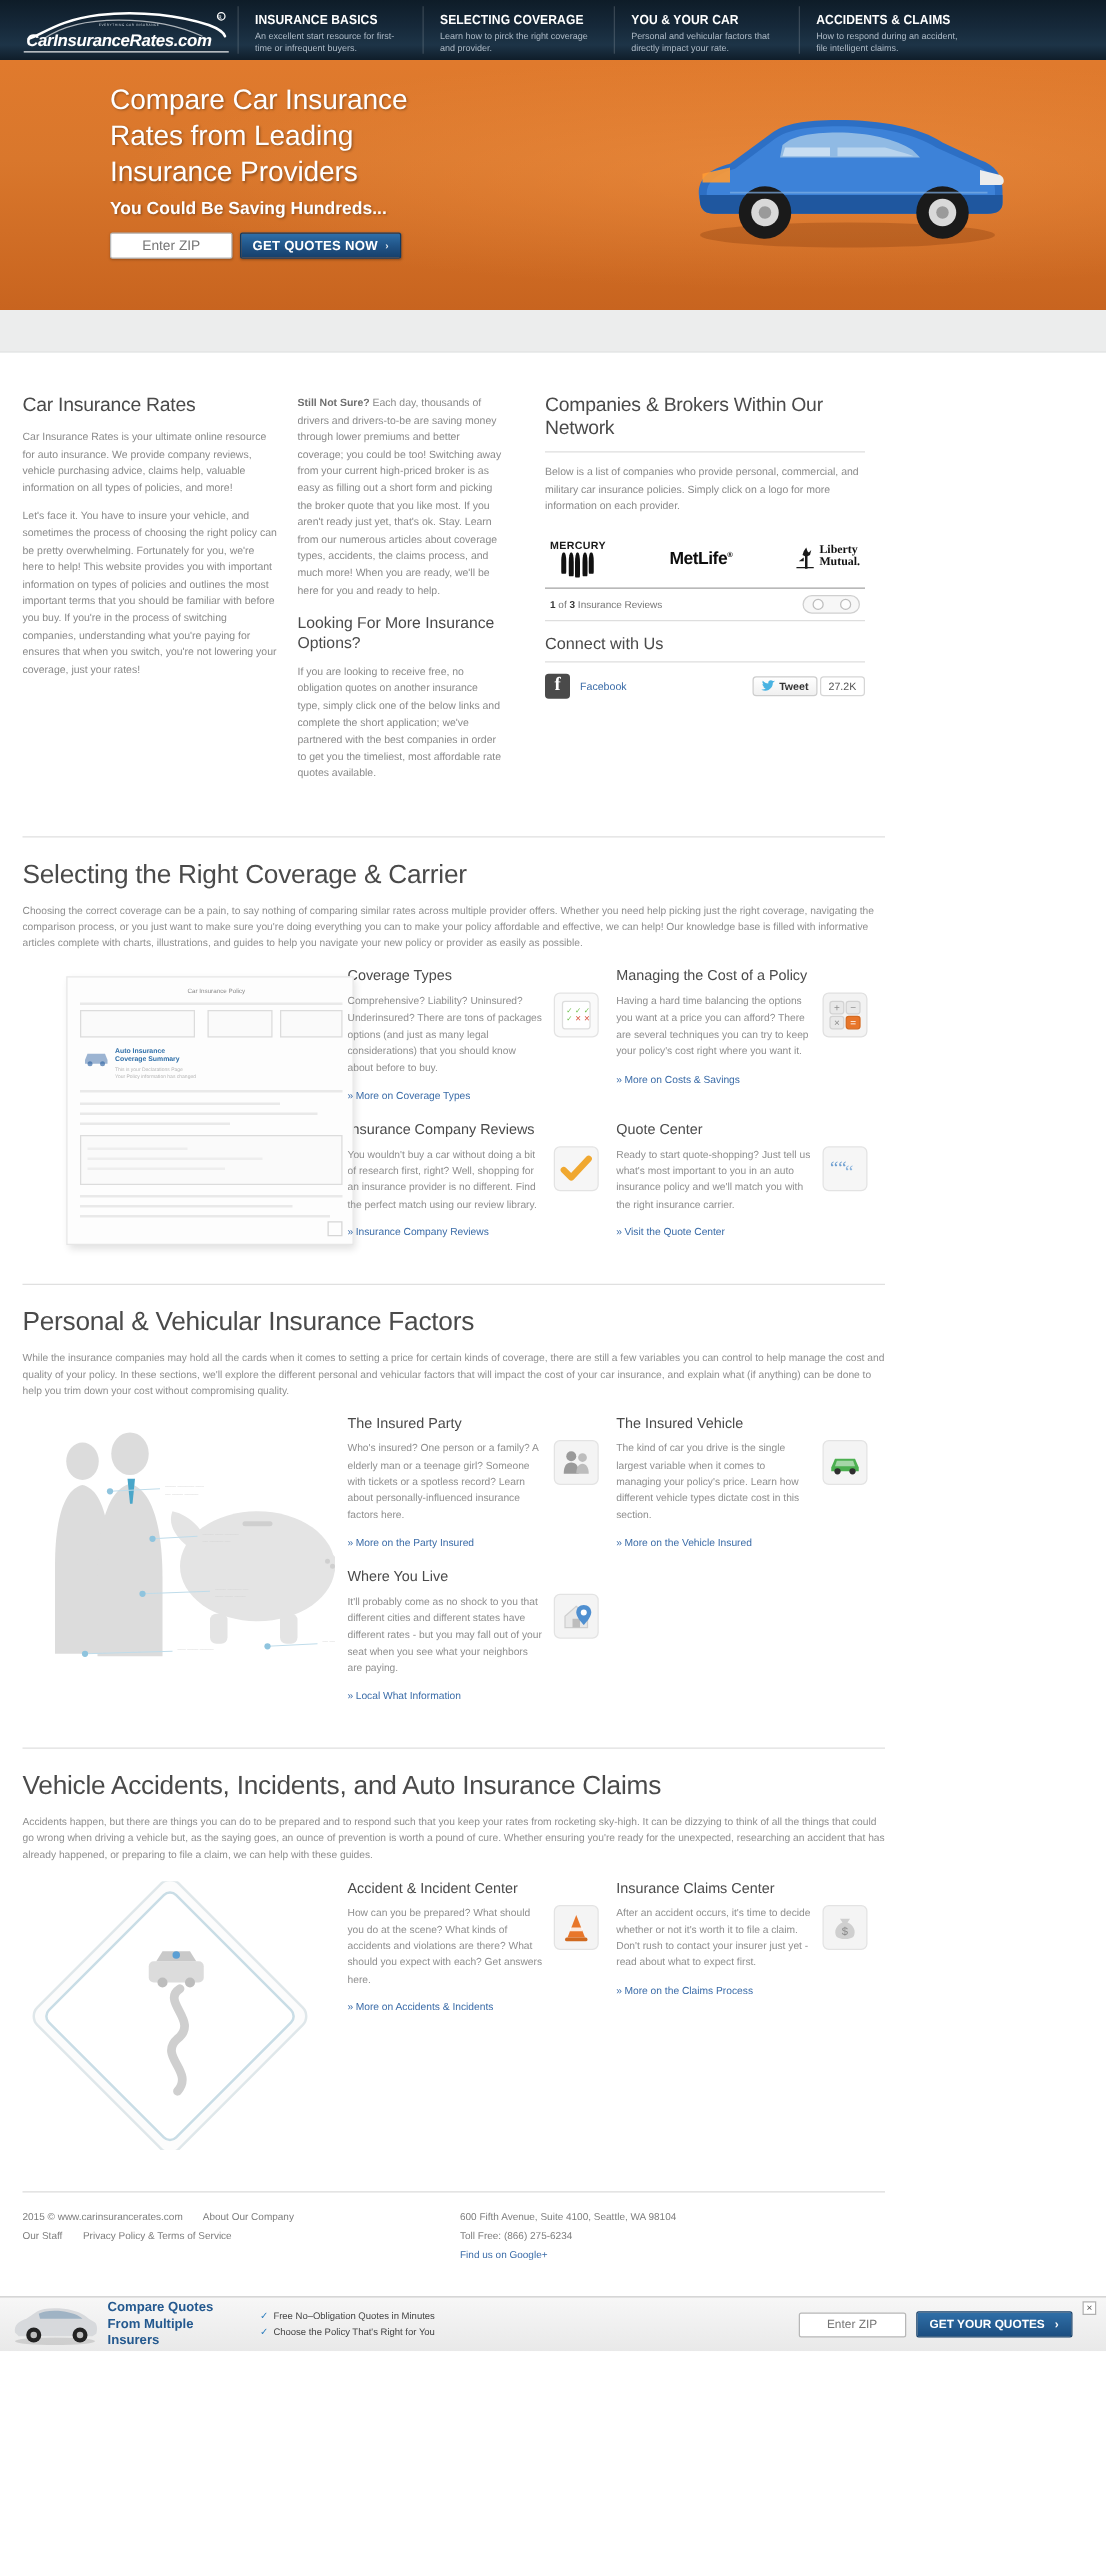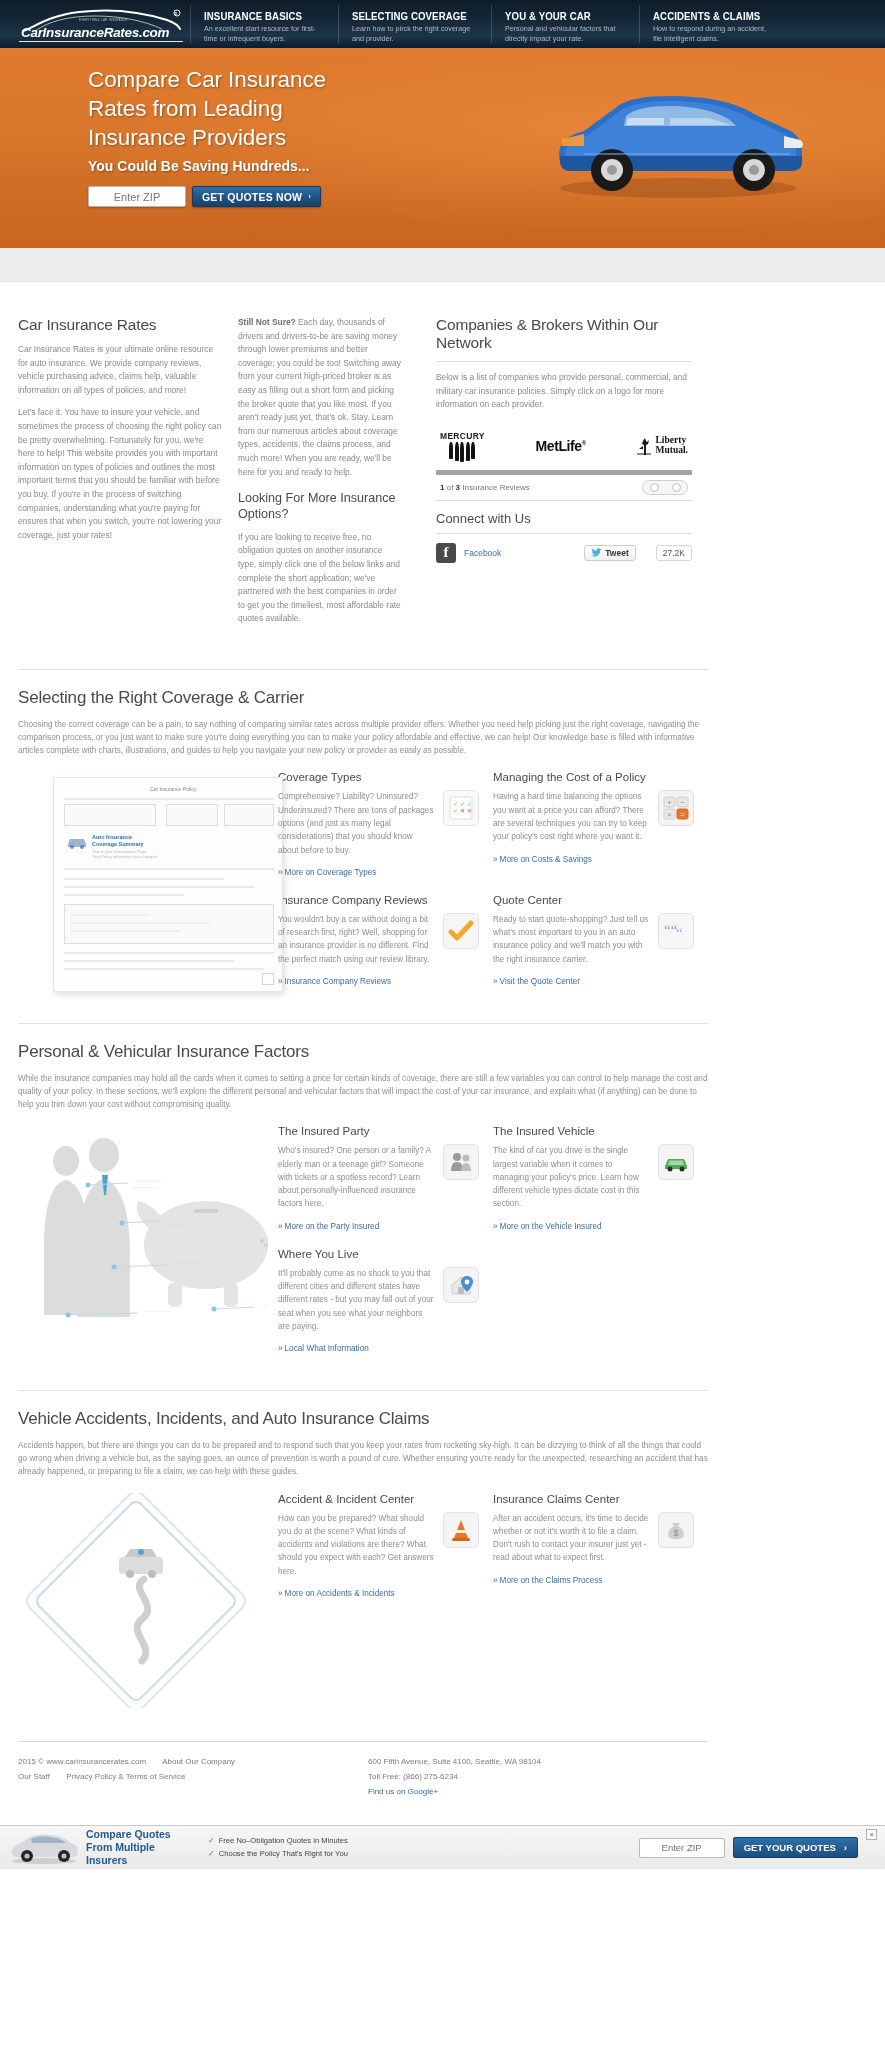--- a/index.html
+++ b/index.html
@@ -166,21 +166,21 @@
   .mercury-mark i:nth-child(2){ height: 19px; }
   .mercury-mark i:nth-child(3){ height: 20px; }
   .mercury-mark i:nth-child(4){ height: 19px; }
   .mercury-mark i:nth-child(5){ height: 17px; }
   .metlife { font-size: 14px; font-weight: bold; color: #0d0d0d; letter-spacing: -.4px; }
   .metlife sup { font-size: 6px; vertical-align: super; }
   .liberty { display: flex; align-items: center; gap: 3px; }
   .liberty-txt { font-family: "Liberation Serif", serif; font-size: 9.5px; line-height: 1.05; color: #111; font-weight: bold;}
   .reviews-bar {
     display: flex; align-items: center; justify-content: space-between;
-    border-top: 5px solid #a3a3a3; border-bottom: 1px solid #dedede;
+    border-top: 1px solid #a3a3a3; border-bottom: 1px solid #dedede;
     padding: 5px 4px; margin-bottom: 10px;
   }
   .reviews-label { font-size: 8px; color: #777; }
   .reviews-label b { color: #333; }
   .pager {
     display: flex; gap: 0; border: 1px solid #cfcfcf; border-radius: 9px;
     background: #f7f7f7; overflow: hidden;
   }
   .pager span {
     width: 22px; height: 13px; display: flex; align-items: center; justify-content: center;
@@ -193,37 +193,37 @@
   .connect-title { font-size: 13px; color: #4a4a4a; font-weight: normal; margin-bottom: 7px; }
   .connect-rule { height: 1px; background: #dedede; margin-bottom: 9px; }
   .social-row { display: flex; align-items: center; }
   .fb-btn {
     width: 20px; height: 20px; background: #4a4a4a; border-radius: 3px;
     display: flex; align-items: center; justify-content: center;
     color: #fff; font-weight: bold; font-family: "Liberation Serif", serif; font-size: 15px;
     line-height: 1; cursor: pointer;
   }
   .fb-label { color: #3b6ca8; font-size: 8.5px; margin-left: 8px; cursor: pointer; }
-  .tweet-grp { margin-left: auto; display: flex; align-items: flex-end; gap: 20px; }
+  .tweet-grp { margin-left: auto; display: flex; align-items: flex-end; gap: 2px; }
   .tweet-btn {
     display: flex; align-items: center; gap: 3px;
     border: 1px solid #cdcdcd; border-radius: 3px;
     background: linear-gradient(180deg,#fff,#f0f0f0);
     padding: 2px 6px; font-size: 8.5px; color: #333; font-weight: bold; cursor: pointer;
   }
   .bird { width: 11px; height: 9px; }
   .tweet-count {
     border: 1px solid #d6d6d6; border-radius: 3px; background:#fff;
     padding: 2px 6px; font-size: 8.5px; color: #555;
   }
 
   
   .big-sec { border-top: 1px solid #e0e0e0; padding-top: 18px; padding-bottom: 20px; }
   h2.big-title {
-    font-size: 17px; color: #4a4a4a; font-weight: normal; margin-bottom: 10px;
+    font-size: 21px; color: #4a4a4a; font-weight: normal; margin-bottom: 10px;
     letter-spacing: -.2px;
   }
   p.intro { font-size: 8.2px; line-height: 1.6; color: #8f8f8f; margin-bottom: 14px; }
 
   .feature-layout { display: flex; }
   .figure-col { width: 250px; flex: none; position: relative; }
   .cards-col { flex: 1; display: flex; flex-wrap: wrap; padding-left: 10px; }
   .card { width: 50%; padding: 0 14px 16px 0; }
   .card h4 {
     font-size: 11.5px; color: #4a4a4a; font-weight: normal; margin-bottom: 7px;

